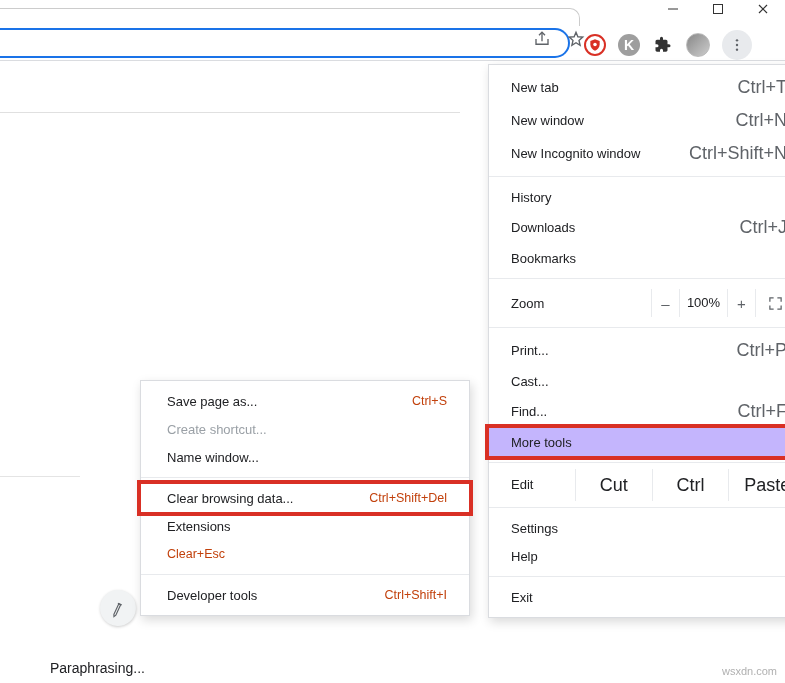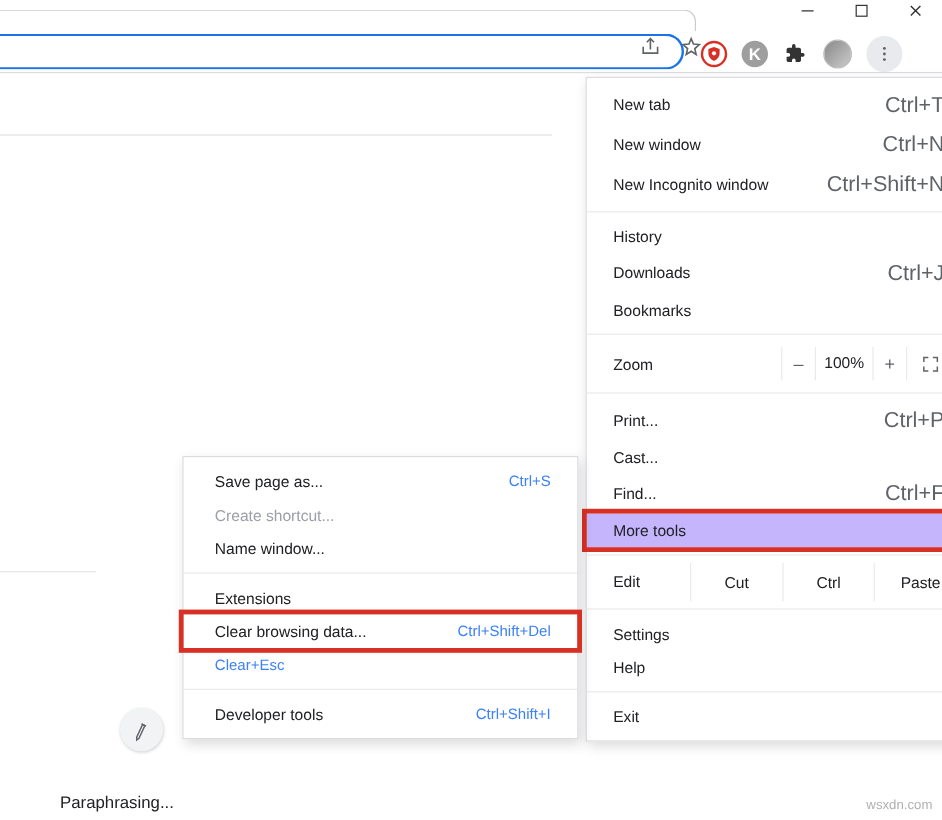--- a/index.html
+++ b/index.html
@@ -147,43 +147,43 @@
       display:flex;align-items:center;justify-content:center;
     }
     
     .edit-row {
       display:flex; align-items:stretch;
       min-height: 32px;
     }
     .edit-row .elabel { flex:0 0 86px; padding:8px 0 8px 22px; }
     .edit-btn {
       flex:1; border-left:1px solid #e8eaed; display:flex;align-items:center;justify-content:center;
-      font-size:13px;
+      font-size:18px;
     }
     
     .sub-menu {
       position: absolute;
-      top: 380px; left: 152px;
+      top: 380px; left: 140px;
       width: 330px;
       background:#fff;
       border:1px solid #dadce0;
       box-shadow: 2px 4px 10px rgba(0,0,0,0.15);
       font-size:13px;
       z-index: 5;
     }
     .sm-section { padding: 6px 0; border-bottom:1px solid #e8eaed; }
     .sm-section:last-child { border-bottom:none; }
     .sm-item {
       display:flex; align-items:center;
       padding: 6px 22px 6px 26px;
       min-height:28px;
       position:relative;
     }
     .sm-label { flex:1; }
-    .sm-short { color:#3b82f6; font-size:12.5px; }
+    .sm-short { color:#c2410c; font-size:12.5px; }
     .sm-item.disabled { color:#9aa0a6; }
     .red-frame-sub {
       position:absolute; left:-4px;right:-4px;top:-4px;bottom:-4px;
       border:4px solid #d93025;
       pointer-events:none;
     }
     
     .pen {
       position:absolute; left:100px; top:590px;
       width:36px;height:36px;border-radius:50%;
@@ -360,27 +360,27 @@
       <span class="sm-short">Ctrl+S</span>
     </div>
     <div class="sm-item disabled">
       <span class="sm-label">Create shortcut...</span>
     </div>
     <div class="sm-item">
       <span class="sm-label">Name window...</span>
     </div>
   </div>
   <div class="sm-section">
-    <div class="sm-item">
-      <span class="sm-label">Extensions</span>
-    </div>
     <div class="sm-item" style="position:relative;">
       <span class="sm-label">Clear browsing data...</span>
       <span class="sm-short">Ctrl+Shift+Del</span>
       <div class="red-frame-sub"></div>
+    </div>
+    <div class="sm-item">
+      <span class="sm-label">Extensions</span>
     </div>
     <div class="sm-item">
       <span class="sm-short">Clear+Esc</span>
     </div>
   </div>
   <div class="sm-section">
     <div class="sm-item">
       <span class="sm-label">Developer tools</span>
       <span class="sm-short">Ctrl+Shift+I</span>
     </div>

